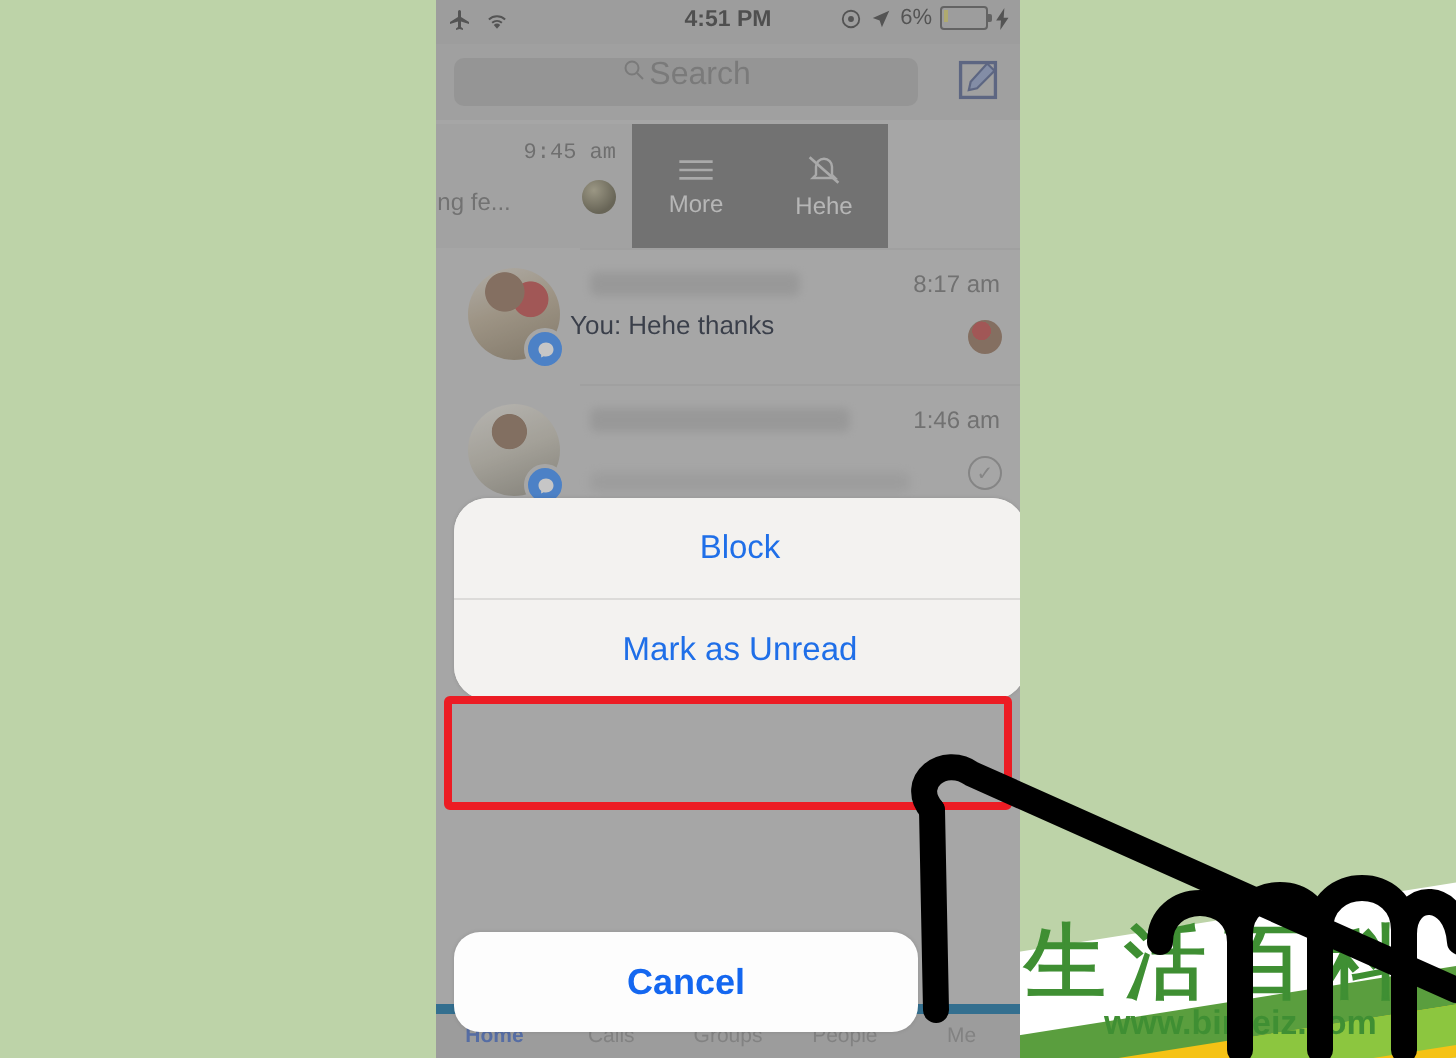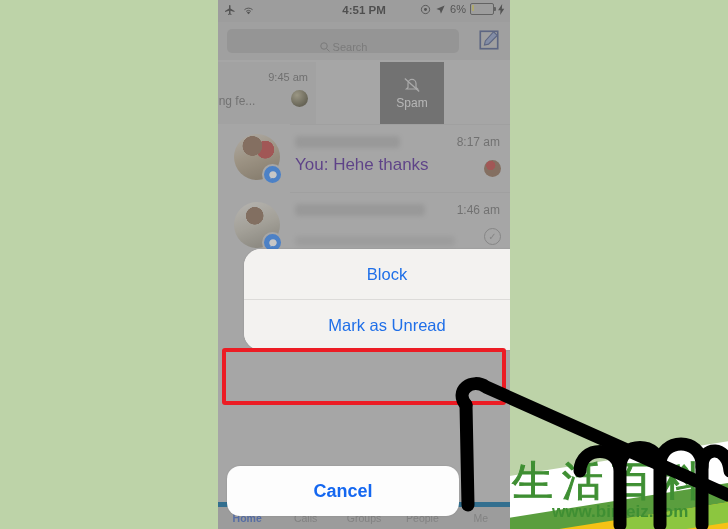--- a/index.html
+++ b/index.html
@@ -73,33 +73,33 @@
   }
   .battfill{position:absolute;left:1px;top:1px;height:6px;width:2px;background:#d8cf6a;}
 
   
   #searchbar{
     position:absolute;left:0;top:22px;width:292px;height:38px;background:#bdbdbd;
   }
   #searchfield{
     position:absolute;left:9px;top:7px;width:232px;height:24px;
     background:#ababab;border-radius:5px;
-    display:flex;align-items:flex-end;justify-content:center;gap:2px;
-    color:#7d7d7d;font-size:11px;
+    display:flex;align-items:flex-start;justify-content:center;gap:2px;
+    color:#7d7d7d;font-size:16px;
   }
   #compose{
     position:absolute;right:10px;top:7px;width:22px;height:22px;
   }
 
   
   #swiperow{position:absolute;left:0;top:62px;width:292px;height:62px;}
   #swipe-left{
     position:absolute;left:0;top:0;width:98px;height:62px;background:#c2c2c2;
   }
-  #swipe-time{position:absolute;right:8px;top:9px;font-size:11px;color:#6a6a6a;}
+  #swipe-time{position:absolute;right:8px;top:9px;font-size:11px;color:#6a6a6a;font-family:Liberation Mono, monospace;}
   #swipe-snippet{position:absolute;left:-6px;top:32px;font-size:12px;color:#6e6e6e;}
   #swipe-thumb{
     position:absolute;right:8px;top:28px;width:17px;height:17px;border-radius:50%;
     background:radial-gradient(circle at 35% 30%,#b5ae8e,#5d5840 70%);
   }
   .swipe-btn{
     position:absolute;top:0;height:62px;
     display:flex;flex-direction:column;align-items:center;justify-content:center;gap:3px;
     color:#e3e3e3;font-size:12px;
   }
@@ -129,21 +129,21 @@
     display:flex;align-items:center;justify-content:center;
   }
   .blurname{
     position:absolute;left:77px;top:12px;height:12px;border-radius:3px;
     background:#b0b0b0;filter:blur(2.4px);
   }
   .blurline{
     position:absolute;left:77px;top:44px;height:10px;border-radius:3px;
     background:#b8b8b8;filter:blur(2.6px);
   }
-  .rowsnippet{position:absolute;left:77px;top:31px;font-size:17px;color:#4c1d95;}
+  .rowsnippet{position:absolute;left:67px;top:31px;font-size:13px;color:#0f172a;}
   .rowtime{position:absolute;right:10px;top:11px;font-size:12px;color:#6d6d6d;}
   .rowthumb{
     position:absolute;right:9px;top:36px;width:17px;height:17px;border-radius:50%;
     background:radial-gradient(circle at 40% 32%,#c0403e 0 30%,#8d6a52 31% 100%);
   }
   .seencheck{
     position:absolute;right:9px;top:36px;width:17px;height:17px;border-radius:50%;
     border:1.5px solid #8f8f8f;box-sizing:border-box;
     display:flex;align-items:center;justify-content:center;
     color:#8f8f8f;font-size:10px;
@@ -154,21 +154,21 @@
     position:absolute;left:0;bottom:0;width:292px;height:22px;background:#b7b7b7;
     display:flex;align-items:center;
     border-top:5px solid #0369a1;
   }
   .tab{flex:1;text-align:center;font-size:10.5px;color:#8a8a8a;}
   .tab.active{color:#3e66c4;font-weight:bold;}
 
   
   #sheet{position:absolute;left:0;top:0;width:292px;height:529px;z-index:9;}
   #sheet-group{
-    position:absolute;left:26px;top:249px;width:286px;
+    position:absolute;left:9px;top:249px;width:286px;
     background:#f2f1ef;border-radius:17px;overflow:hidden;
     box-shadow:0 0 2px rgba(0,0,0,0.12);
   }
   .sheet-item{
     height:50px;display:flex;align-items:center;justify-content:center;
     color:#1f6fe8;font-size:16.5px;background:#f3f2f0;
     border-top:1px solid #dcdbd9;
   }
   .sheet-item:first-child{border-top:none;}
   #cancel-group{
@@ -244,26 +244,34 @@
       <path d="M17 3l4 4-9.5 9.5-4.5 1 1-4.5z" fill="#8c9ec8" stroke="#4a5a8a" stroke-width="1.2"></path>
     </svg>
   </div>
 
   <div id="swiperow">
     <div id="swipe-left">
       <div id="swipe-time">9:45 am</div>
       <div id="swipe-snippet">ung fe...</div>
       <div id="swipe-thumb"></div>
     </div>
+    <div class="swipe-btn" id="btn-more">
+      <svg width="20" height="14" viewBox="0 0 24 16">
+        <line x1="2" y1="3" x2="22" y2="3" stroke="#cfcfcf" stroke-width="1.6"></line>
+        <line x1="2" y1="8" x2="22" y2="8" stroke="#cfcfcf" stroke-width="1.6"></line>
+        <line x1="2" y1="13" x2="22" y2="13" stroke="#cfcfcf" stroke-width="1.6"></line>
+      </svg>
+      <span>More</span>
+    </div>
     <div class="swipe-btn" id="btn-mute">
       <svg width="20" height="16" viewBox="0 0 24 20">
         <path d="M7 8a5 5 0 0 1 10 0v5l2 2H5l2-2z" stroke="#cfcfcf" stroke-width="1.5" fill="none"></path>
         <line x1="3" y1="2" x2="21" y2="18" stroke="#cfcfcf" stroke-width="1.7"></line>
       </svg>
-      <span>Spam</span>
+      <span>Hehe</span>
     </div>
   </div>
 
   <div class="chatrow" id="row1">
     <div class="rowsep"></div>
     <div class="avatar av1"></div>
     <div class="msgbadge">
       <svg width="10" height="10" viewBox="0 0 24 24">
           <path d="M12 3C6.8 3 3 6.8 3 11.4c0 2.6 1.2 4.9 3.2 6.4V21l3-1.6c.9.2 1.8.4 2.8.4 5.2 0 9-3.8 9-8.4S17.2 3 12 3z" fill="#fff"></path>
         </svg>

